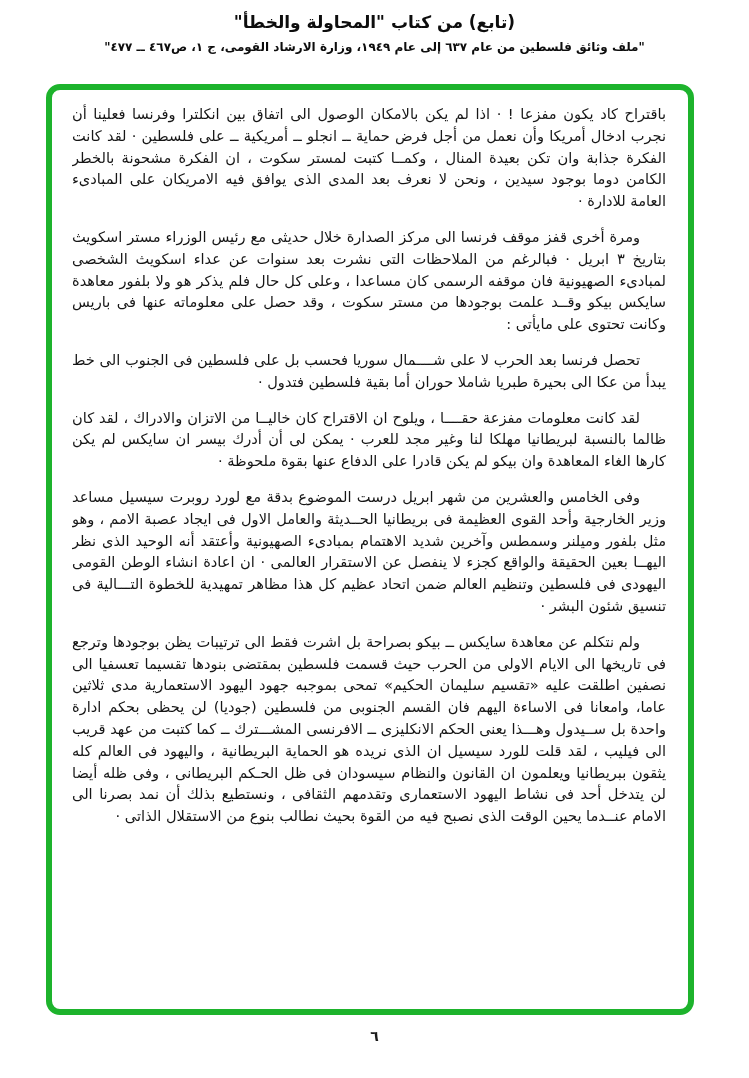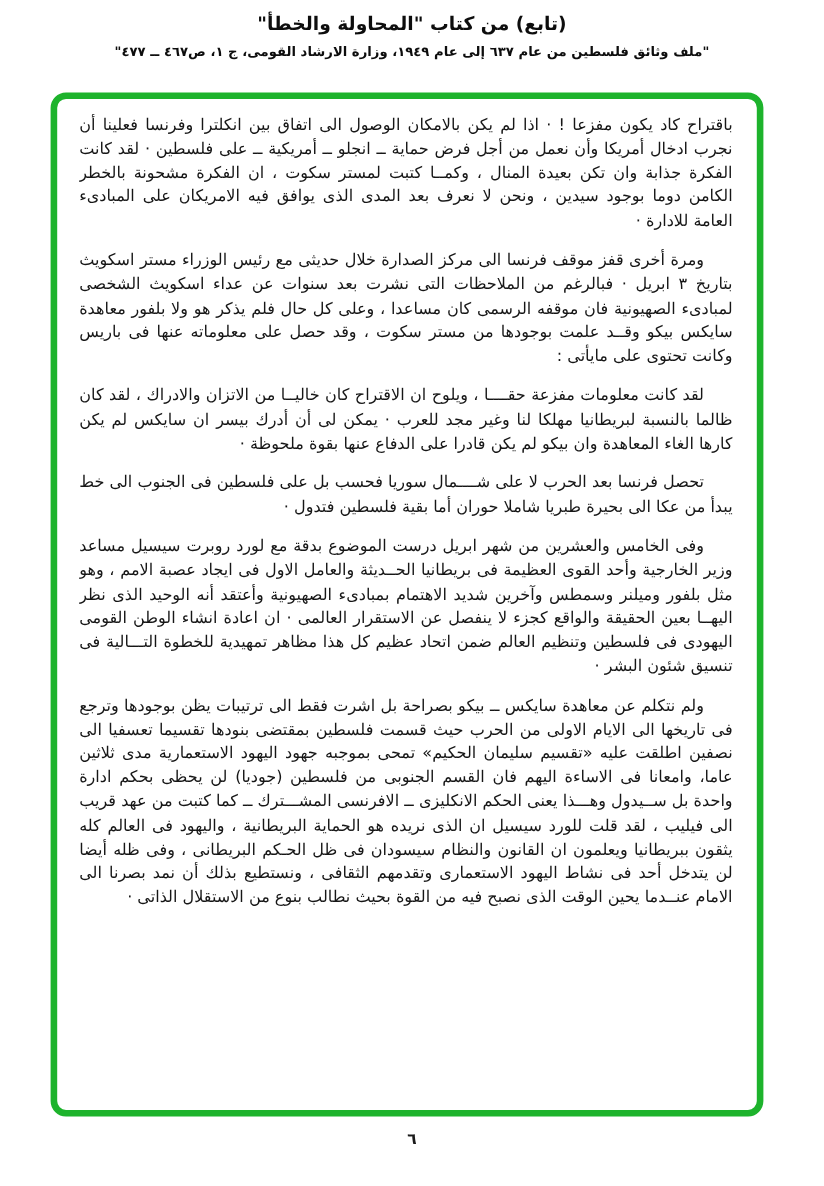--- a/index.html
+++ b/index.html
@@ -84,22 +84,22 @@
 
   <div class="header">
     <div class="header-title">(تابع) من كتاب "المحاولة والخطأ"</div>
     <div class="header-source">"ملف وثائق فلسطين من عام ٦٣٧ إلى عام ١٩٤٩، وزارة الارشاد القومى، ج ١، ص٤٦٧ ــ ٤٧٧"</div>
   </div>
 
   <div class="frame">
     <div class="body-text">
       <p class="para no-indent">باقتراح كاد يكون مفزعا ! · اذا لم يكن بالامكان الوصول الى اتفاق بين انكلترا وفرنسا فعلينا أن نجرب ادخال أمريكا وأن نعمل من أجل فرض حماية ــ انجلو ــ أمريكية ــ على فلسطين · لقد كانت الفكرة جذابة وان تكن بعيدة المنال ، وكمــا كتبت لمستر سكوت ، ان الفكرة مشحونة بالخطر الكامن دوما بوجود سيدين ، ونحن لا نعرف بعد المدى الذى يوافق فيه الامريكان على المبادىء العامة للادارة ·</p>
       <p class="para">ومرة أخرى قفز موقف فرنسا الى مركز الصدارة خلال حديثى مع رئيس الوزراء مستر اسكويث بتاريخ ٣ ابريل · فبالرغم من الملاحظات التى نشرت بعد سنوات عن عداء اسكويث الشخصى لمبادىء الصهيونية فان موقفه الرسمى كان مساعدا ، وعلى كل حال فلم يذكر هو ولا بلفور معاهدة سايكس بيكو وقــد علمت بوجودها من مستر سكوت ، وقد حصل على معلوماته عنها فى باريس وكانت تحتوى على مايأتى :</p>
+      <p class="para">تحصل فرنسا بعد الحرب لا على شــــمال سوريا فحسب بل على فلسطين فى الجنوب الى خط يبدأ من عكا الى بحيرة طبريا شاملا حوران أما بقية فلسطين فتدول ·</p>
       <p class="para">لقد كانت معلومات مفزعة حقــــا ، ويلوح ان الاقتراح كان خاليــا من الاتزان والادراك ، لقد كان ظالما بالنسبة لبريطانيا مهلكا لنا وغير مجد للعرب · يمكن لى أن أدرك بيسر ان سايكس لم يكن كارها الغاء المعاهدة وان بيكو لم يكن قادرا على الدفاع عنها بقوة ملحوظة ·</p>
-      <p class="para">تحصل فرنسا بعد الحرب لا على شــــمال سوريا فحسب بل على فلسطين فى الجنوب الى خط يبدأ من عكا الى بحيرة طبريا شاملا حوران أما بقية فلسطين فتدول ·</p>
       <p class="para">وفى الخامس والعشرين من شهر ابريل درست الموضوع بدقة مع لورد روبرت سيسيل مساعد وزير الخارجية وأحد القوى العظيمة فى بريطانيا الحــديثة والعامل الاول فى ايجاد عصبة الامم ، وهو مثل بلفور وميلنر وسمطس وآخرين شديد الاهتمام بمبادىء الصهيونية وأعتقد أنه الوحيد الذى نظر اليهــا بعين الحقيقة والواقع كجزء لا ينفصل عن الاستقرار العالمى · ان اعادة انشاء الوطن القومى اليهودى فى فلسطين وتنظيم العالم ضمن اتحاد عظيم كل هذا مظاهر تمهيدية للخطوة التـــالية فى تنسيق شئون البشر ·</p>
       <p class="para">ولم نتكلم عن معاهدة سايكس ــ بيكو بصراحة بل اشرت فقط الى ترتيبات يظن بوجودها وترجع فى تاريخها الى الايام الاولى من الحرب حيث قسمت فلسطين بمقتضى بنودها تقسيما تعسفيا الى نصفين اطلقت عليه «تقسيم سليمان الحكيم» تمحى بموجبه جهود اليهود الاستعمارية مدى ثلاثين عاما، وامعانا فى الاساءة اليهم فان القسم الجنوبى من فلسطين (جوديا) لن يحظى بحكم ادارة واحدة بل ســيدول وهـــذا يعنى الحكم الانكليزى ــ الافرنسى المشـــترك ــ كما كتبت من عهد قريب الى فيليب ، لقد قلت للورد سيسيل ان الذى نريده هو الحماية البريطانية ، واليهود فى العالم كله يثقون ببريطانيا ويعلمون ان القانون والنظام سيسودان فى ظل الحـكم البريطانى ، وفى ظله أيضا لن يتدخل أحد فى نشاط اليهود الاستعمارى وتقدمهم الثقافى ، ونستطيع بذلك أن نمد بصرنا الى الامام عنــدما يحين الوقت الذى نصبح فيه من القوة بحيث نطالب بنوع من الاستقلال الذاتى ·</p>
     </div>
   </div>
 
   <div class="page-number">٦</div>
 
 </div>
 
 </body></html>

